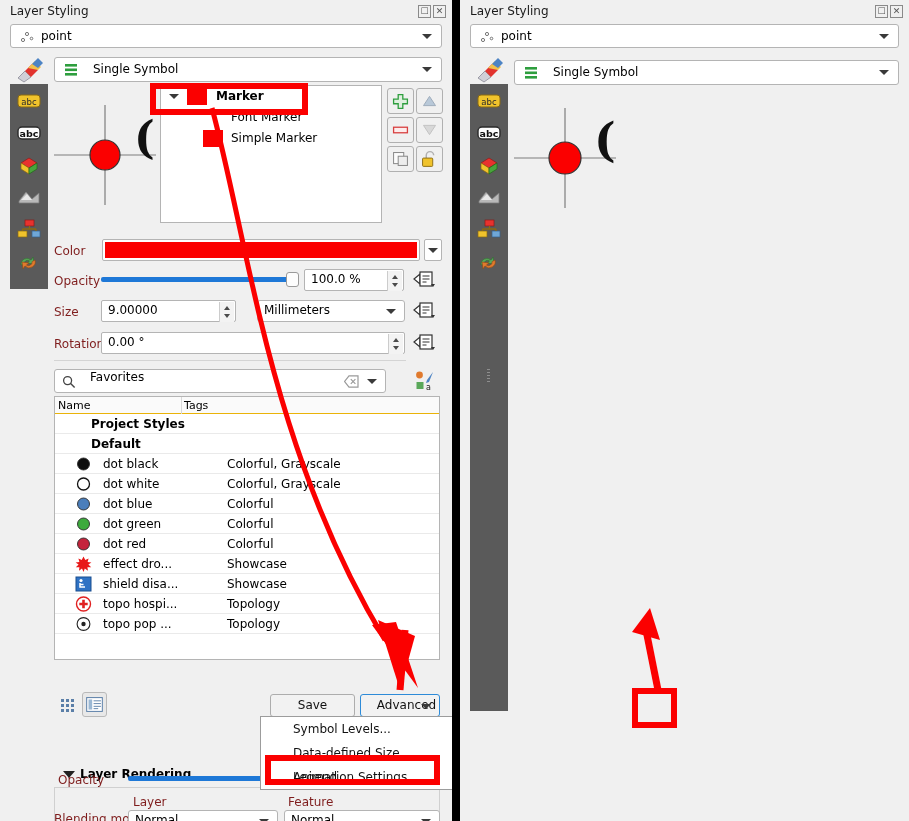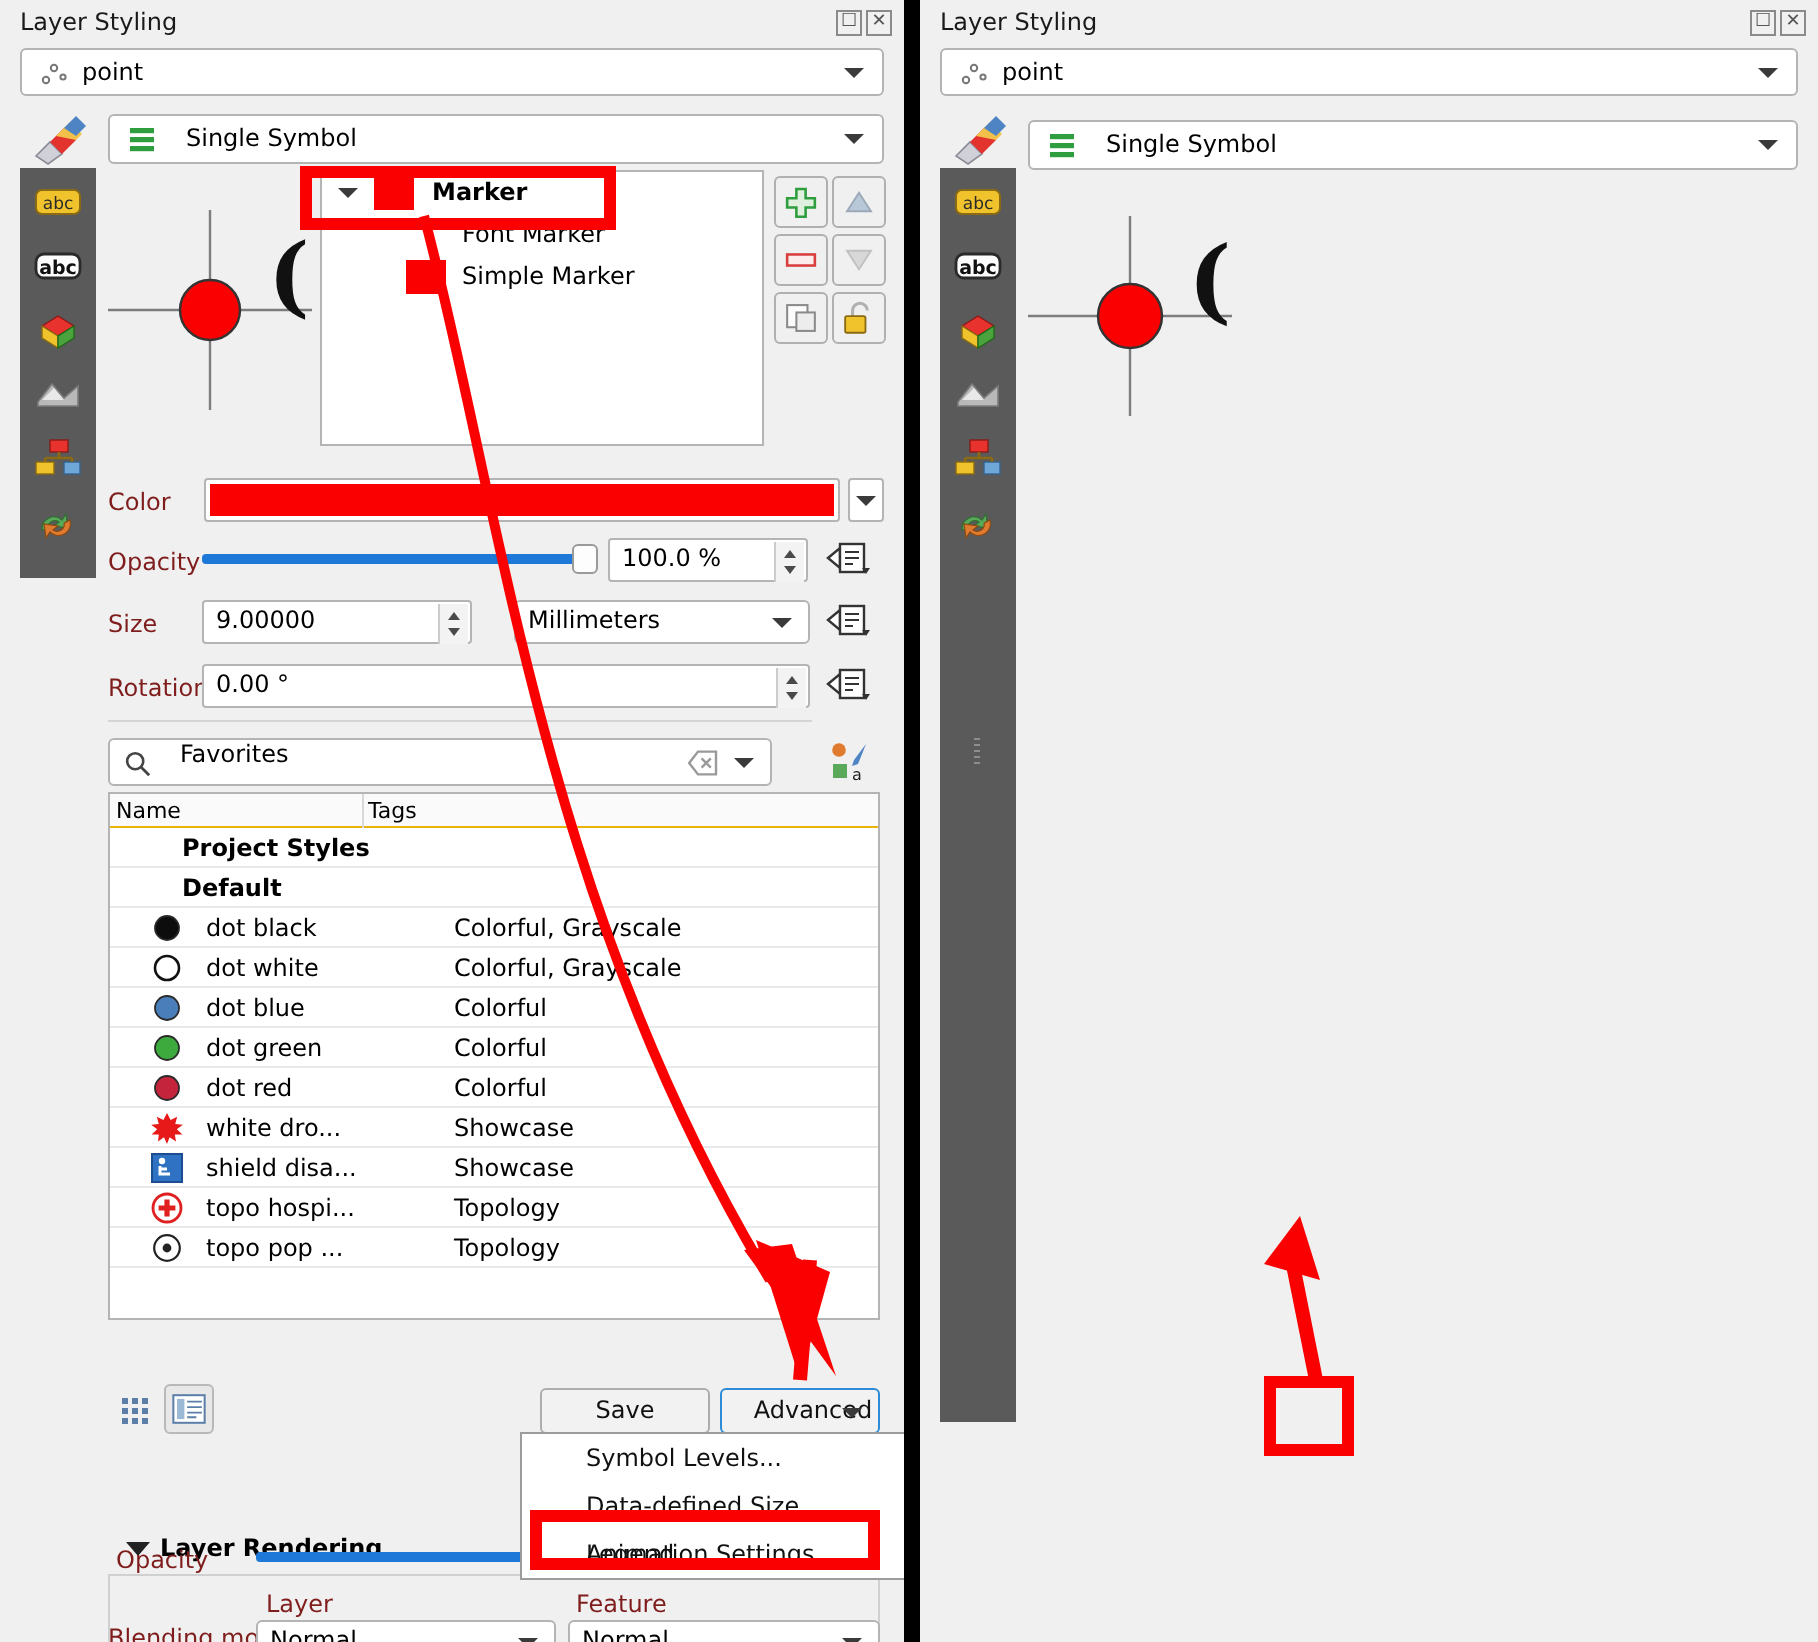--- a/index.html
+++ b/index.html
@@ -365,21 +365,21 @@
             <svg class="ico" viewBox="0 0 17 16">
               <circle cx="8.5" cy="8" r="6" fill="#c4243c" stroke="#2a2a2a" stroke-width="0.9"></circle>
             </svg>
             <div class="n">dot red</div>
             <div class="t">Colorful</div>
           </div>
           <div class="sl-row">
             <svg class="ico" viewBox="0 0 17 16">
               <path d="M8.5 0.5 L10.3 4 L13.6 2.4 L12.6 6 L16.4 6.4 L13.4 8.6 L16.2 11.2 L12.4 11.2 L13 14.8 L9.8 12.6 L8.5 16 L7 12.6 L4 14.8 L4.4 11.2 L0.8 11.2 L3.6 8.6 L0.6 6.4 L4.4 6 L3.4 2.4 L6.7 4 Z" fill="#e81919"></path>
             </svg>
-            <div class="n">white dro...</div>
+            <div class="n">effect dro...</div>
             <div class="t">Showcase</div>
           </div>
           <div class="sl-row">
             <svg class="ico" viewBox="0 0 17 16">
               <rect x="1" y="1" width="15" height="14" fill="#2f72c4" stroke="#1a4e8f" stroke-width="1"></rect>
               <circle cx="6" cy="4.5" r="1.6" fill="#fff"></circle>
               <path d="M5 7 L5 11 L10 11 M5 8.5 L8.5 8.5" stroke="#fff" stroke-width="1.5" fill="none"></path>
             </svg>
             <div class="n">shield disa...</div>
             <div class="t">Showcase</div>

